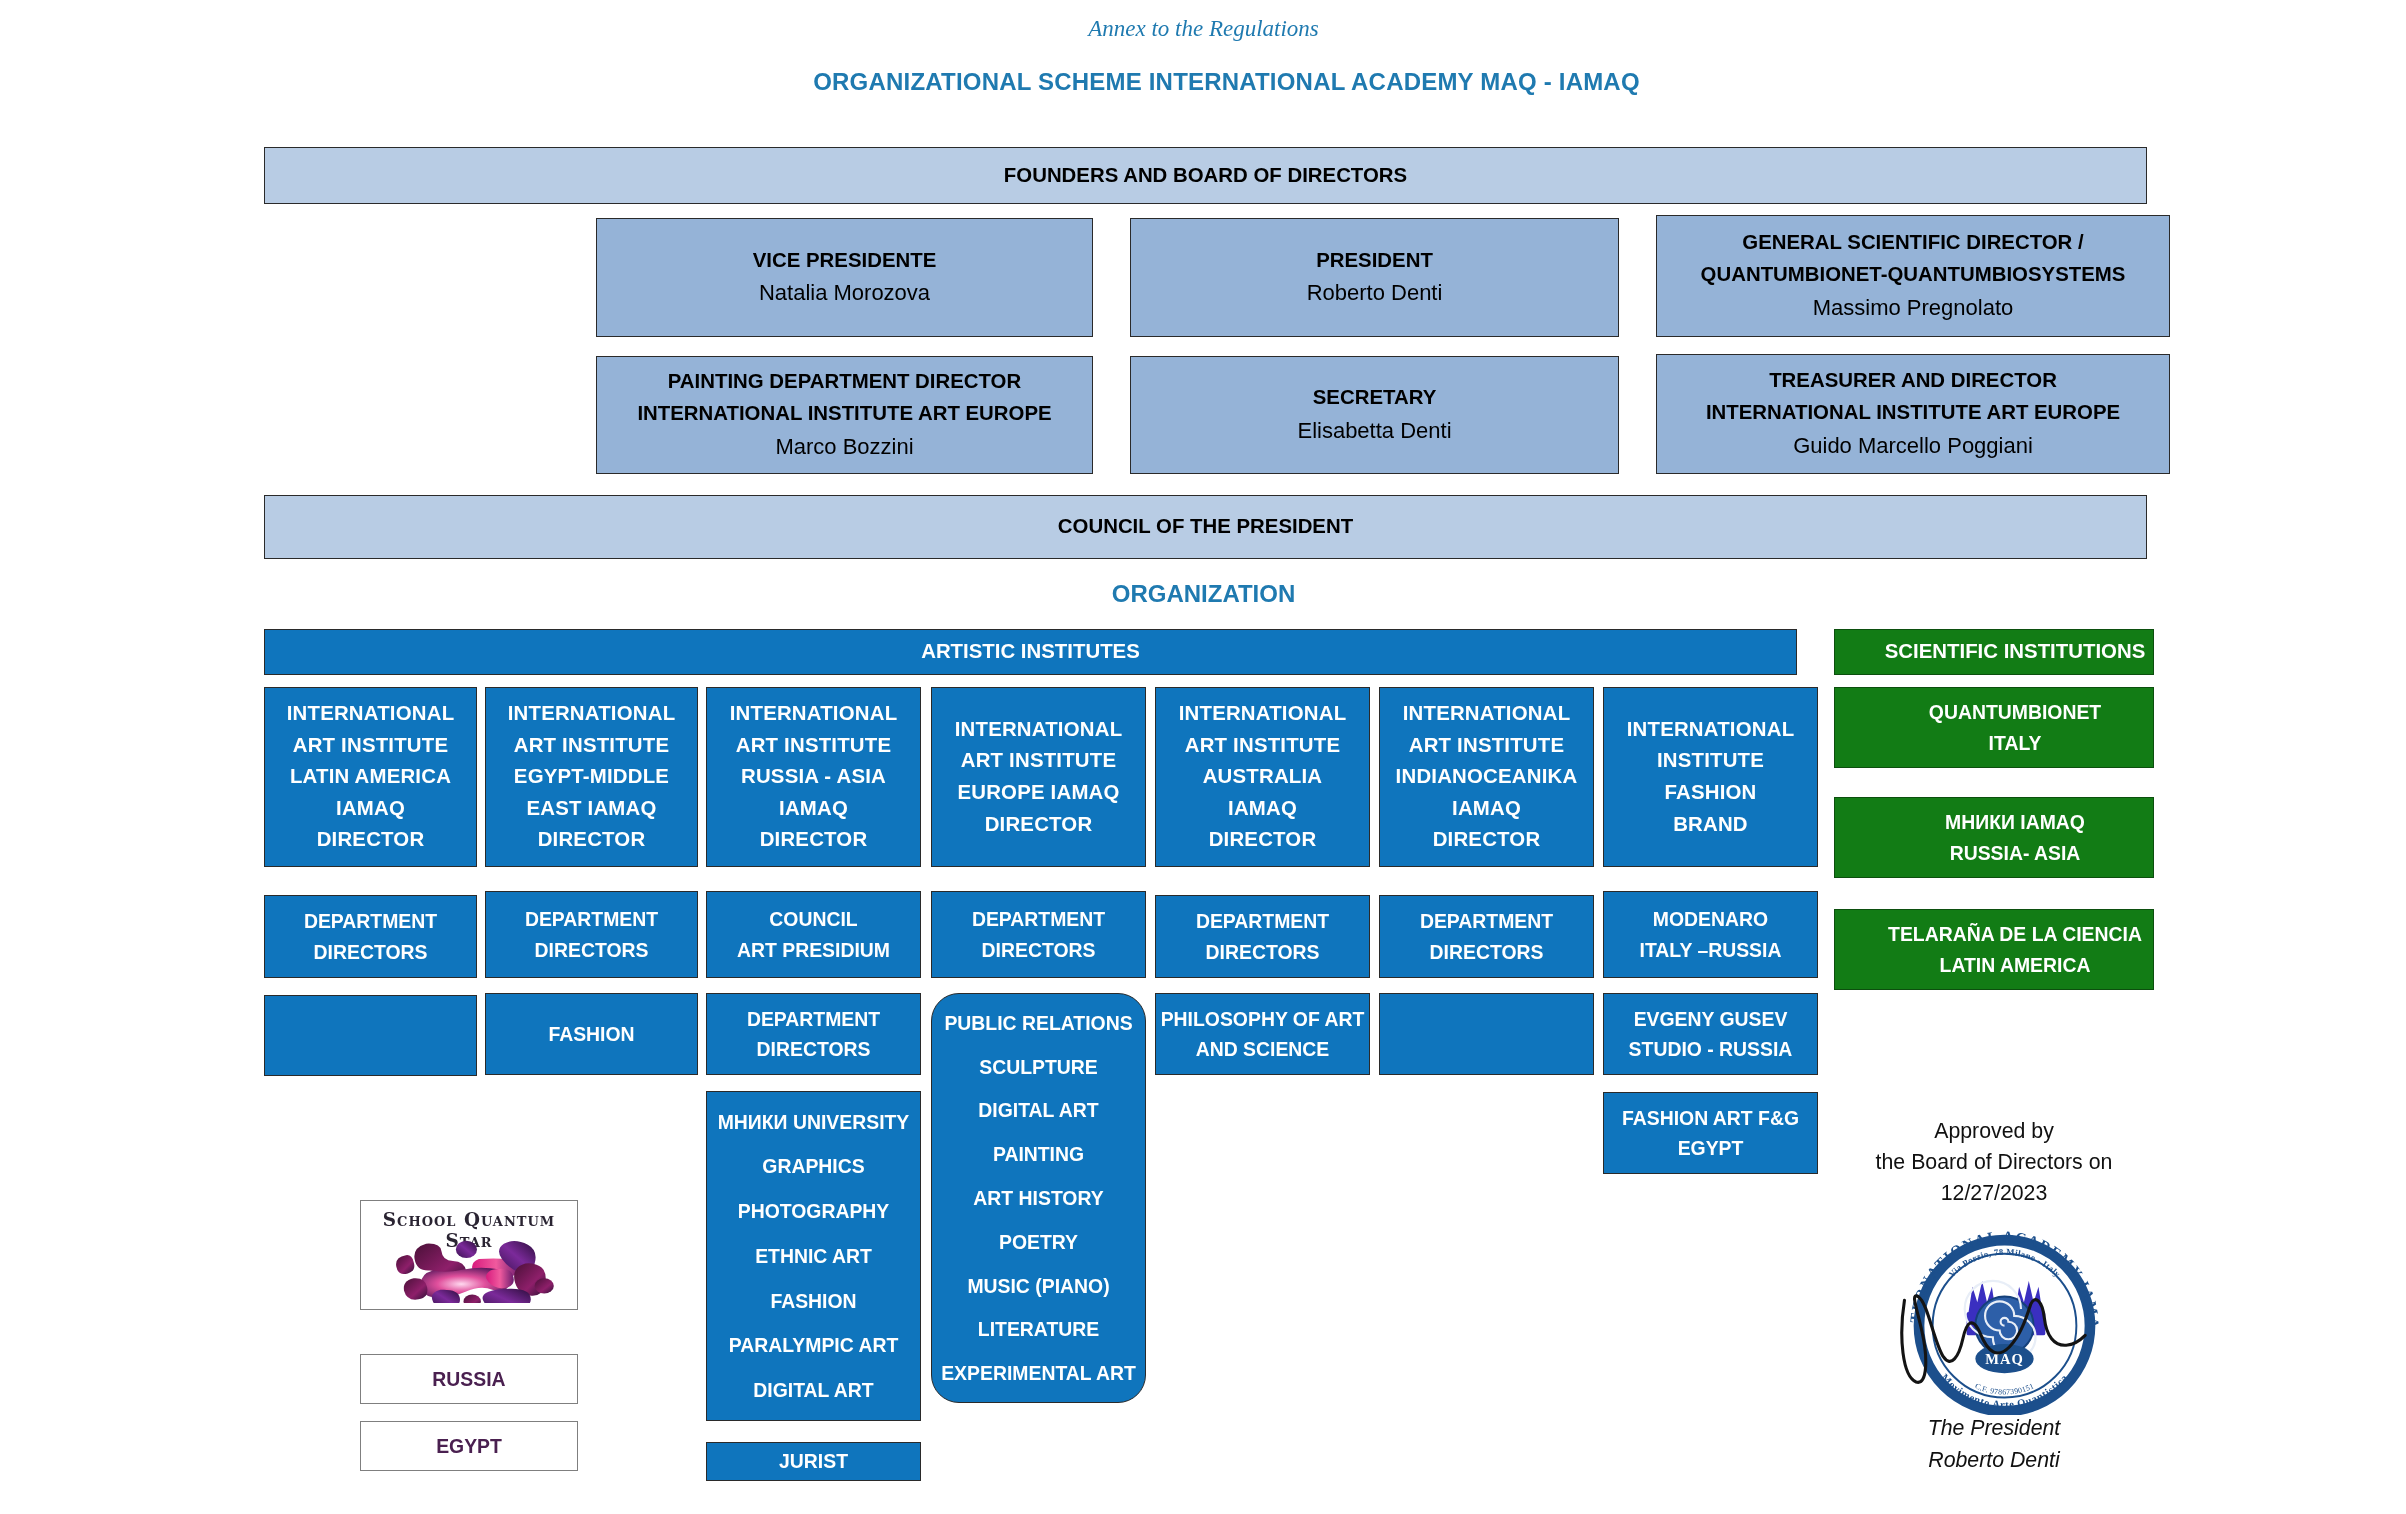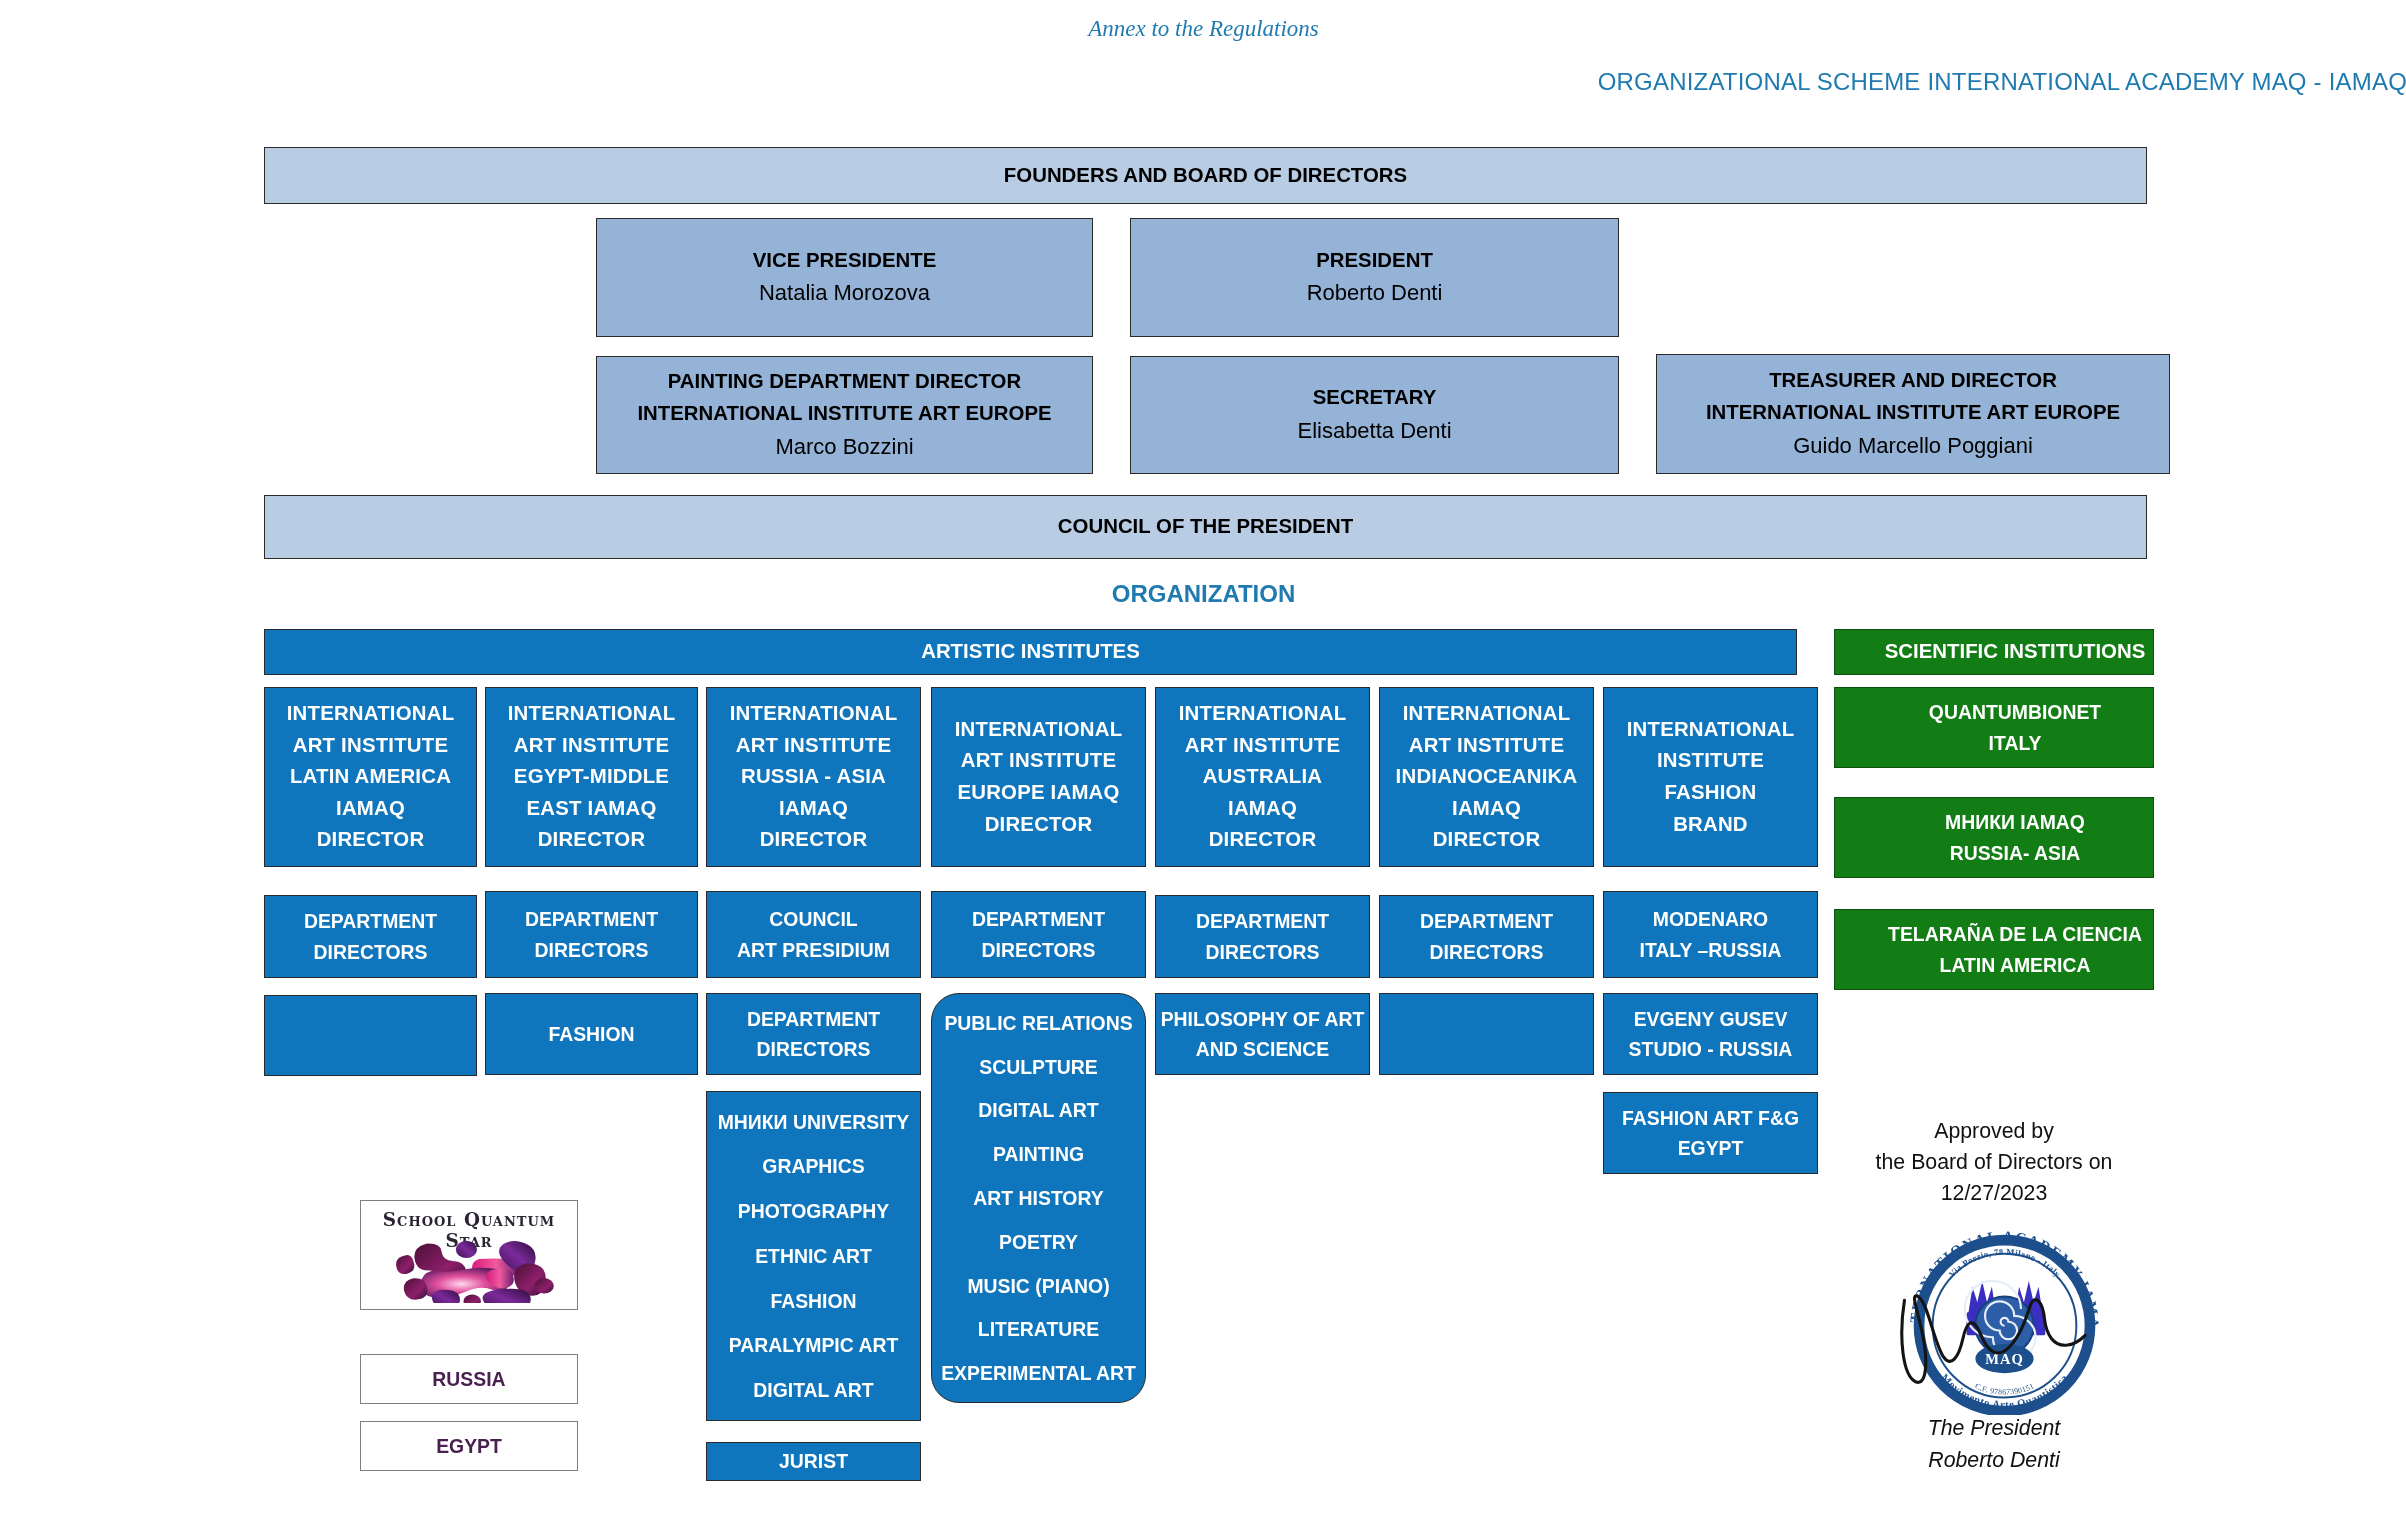--- a/index.html
+++ b/index.html
@@ -24,23 +24,23 @@
     top: 15.5px; left: 0; right: 0;
     text-align: center;
     font-style: italic;
     font-size: 23px;
     color: #1f7ab0;
     font-family: "Liberation Serif", serif;
   }
   .main-title {
     position: absolute;
     top: 68px; left: 0; right: 0;
-    text-align: right;
+    text-align: center;
     font-size: 24px;
-    font-weight: normal;
+    font-weight: bold;
     color: #1f7ab0;
     letter-spacing: 0.2px;
     padding-left: 46px;
   }
   .org-title {
     position: absolute;
     top: 580px; left: 0; right: 0;
     text-align: center;
     font-size: 24px;
     font-weight: bold;
@@ -128,20 +128,25 @@
   <div class="box midblue" style="left:596px; top:218px; width:497px; height:119px;">
     <div class="role-title">VICE PRESIDENTE</div>
     <div class="role-name">Natalia Morozova</div>
   </div>
 
   <div class="box midblue" style="left:1130px; top:218px; width:489px; height:119px;">
     <div class="role-title">PRESIDENT</div>
     <div class="role-name">Roberto Denti</div>
   </div>
 
+  <div class="box midblue" style="left:1656px; top:215px; width:514px; height:122px;">
+    <div class="role-title">GENERAL SCIENTIFIC DIRECTOR /</div>
+    <div class="role-title">QUANTUMBIONET-QUANTUMBIOSYSTEMS</div>
+    <div class="role-name">Massimo Pregnolato</div>
+  </div>
 
   <div class="box midblue" style="left:596px; top:356px; width:497px; height:118px;">
     <div class="role-title">PAINTING DEPARTMENT DIRECTOR</div>
     <div class="role-title">INTERNATIONAL INSTITUTE ART EUROPE</div>
     <div class="role-name">Marco Bozzini</div>
   </div>
 
   <div class="box midblue" style="left:1130px; top:356px; width:489px; height:118px;">
     <div class="role-title">SECRETARY</div>
     <div class="role-name">Elisabetta Denti</div>

